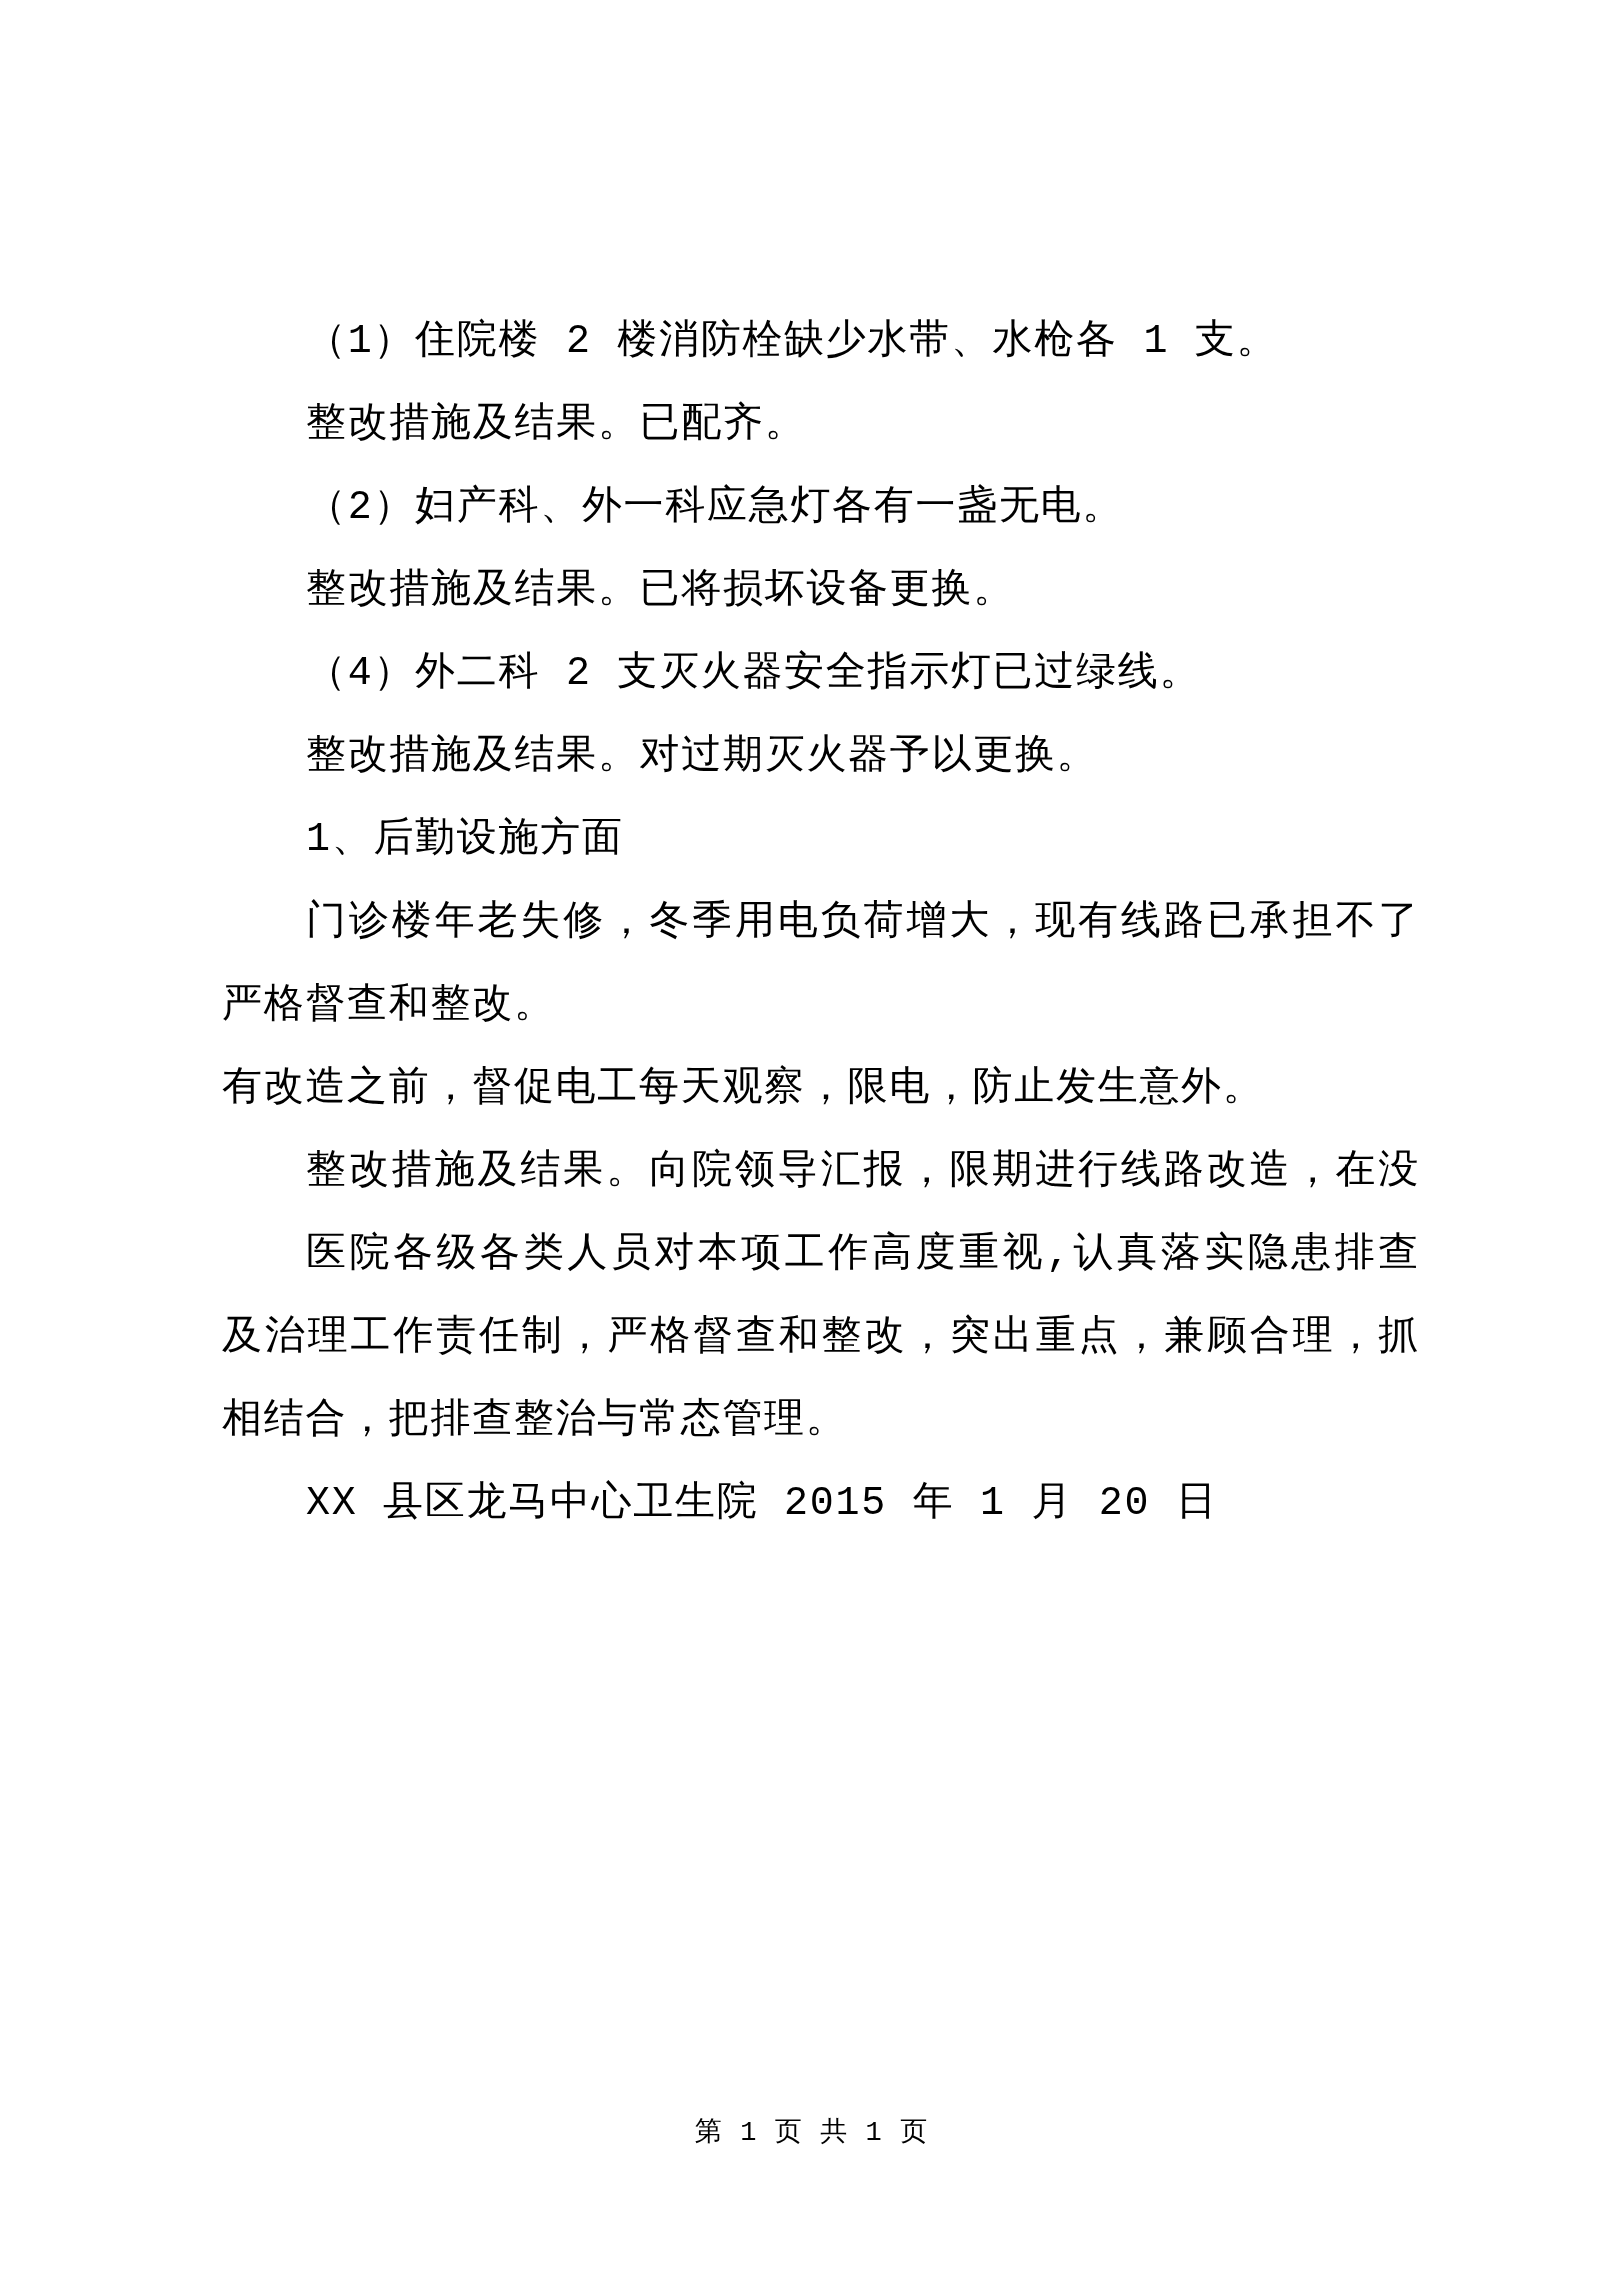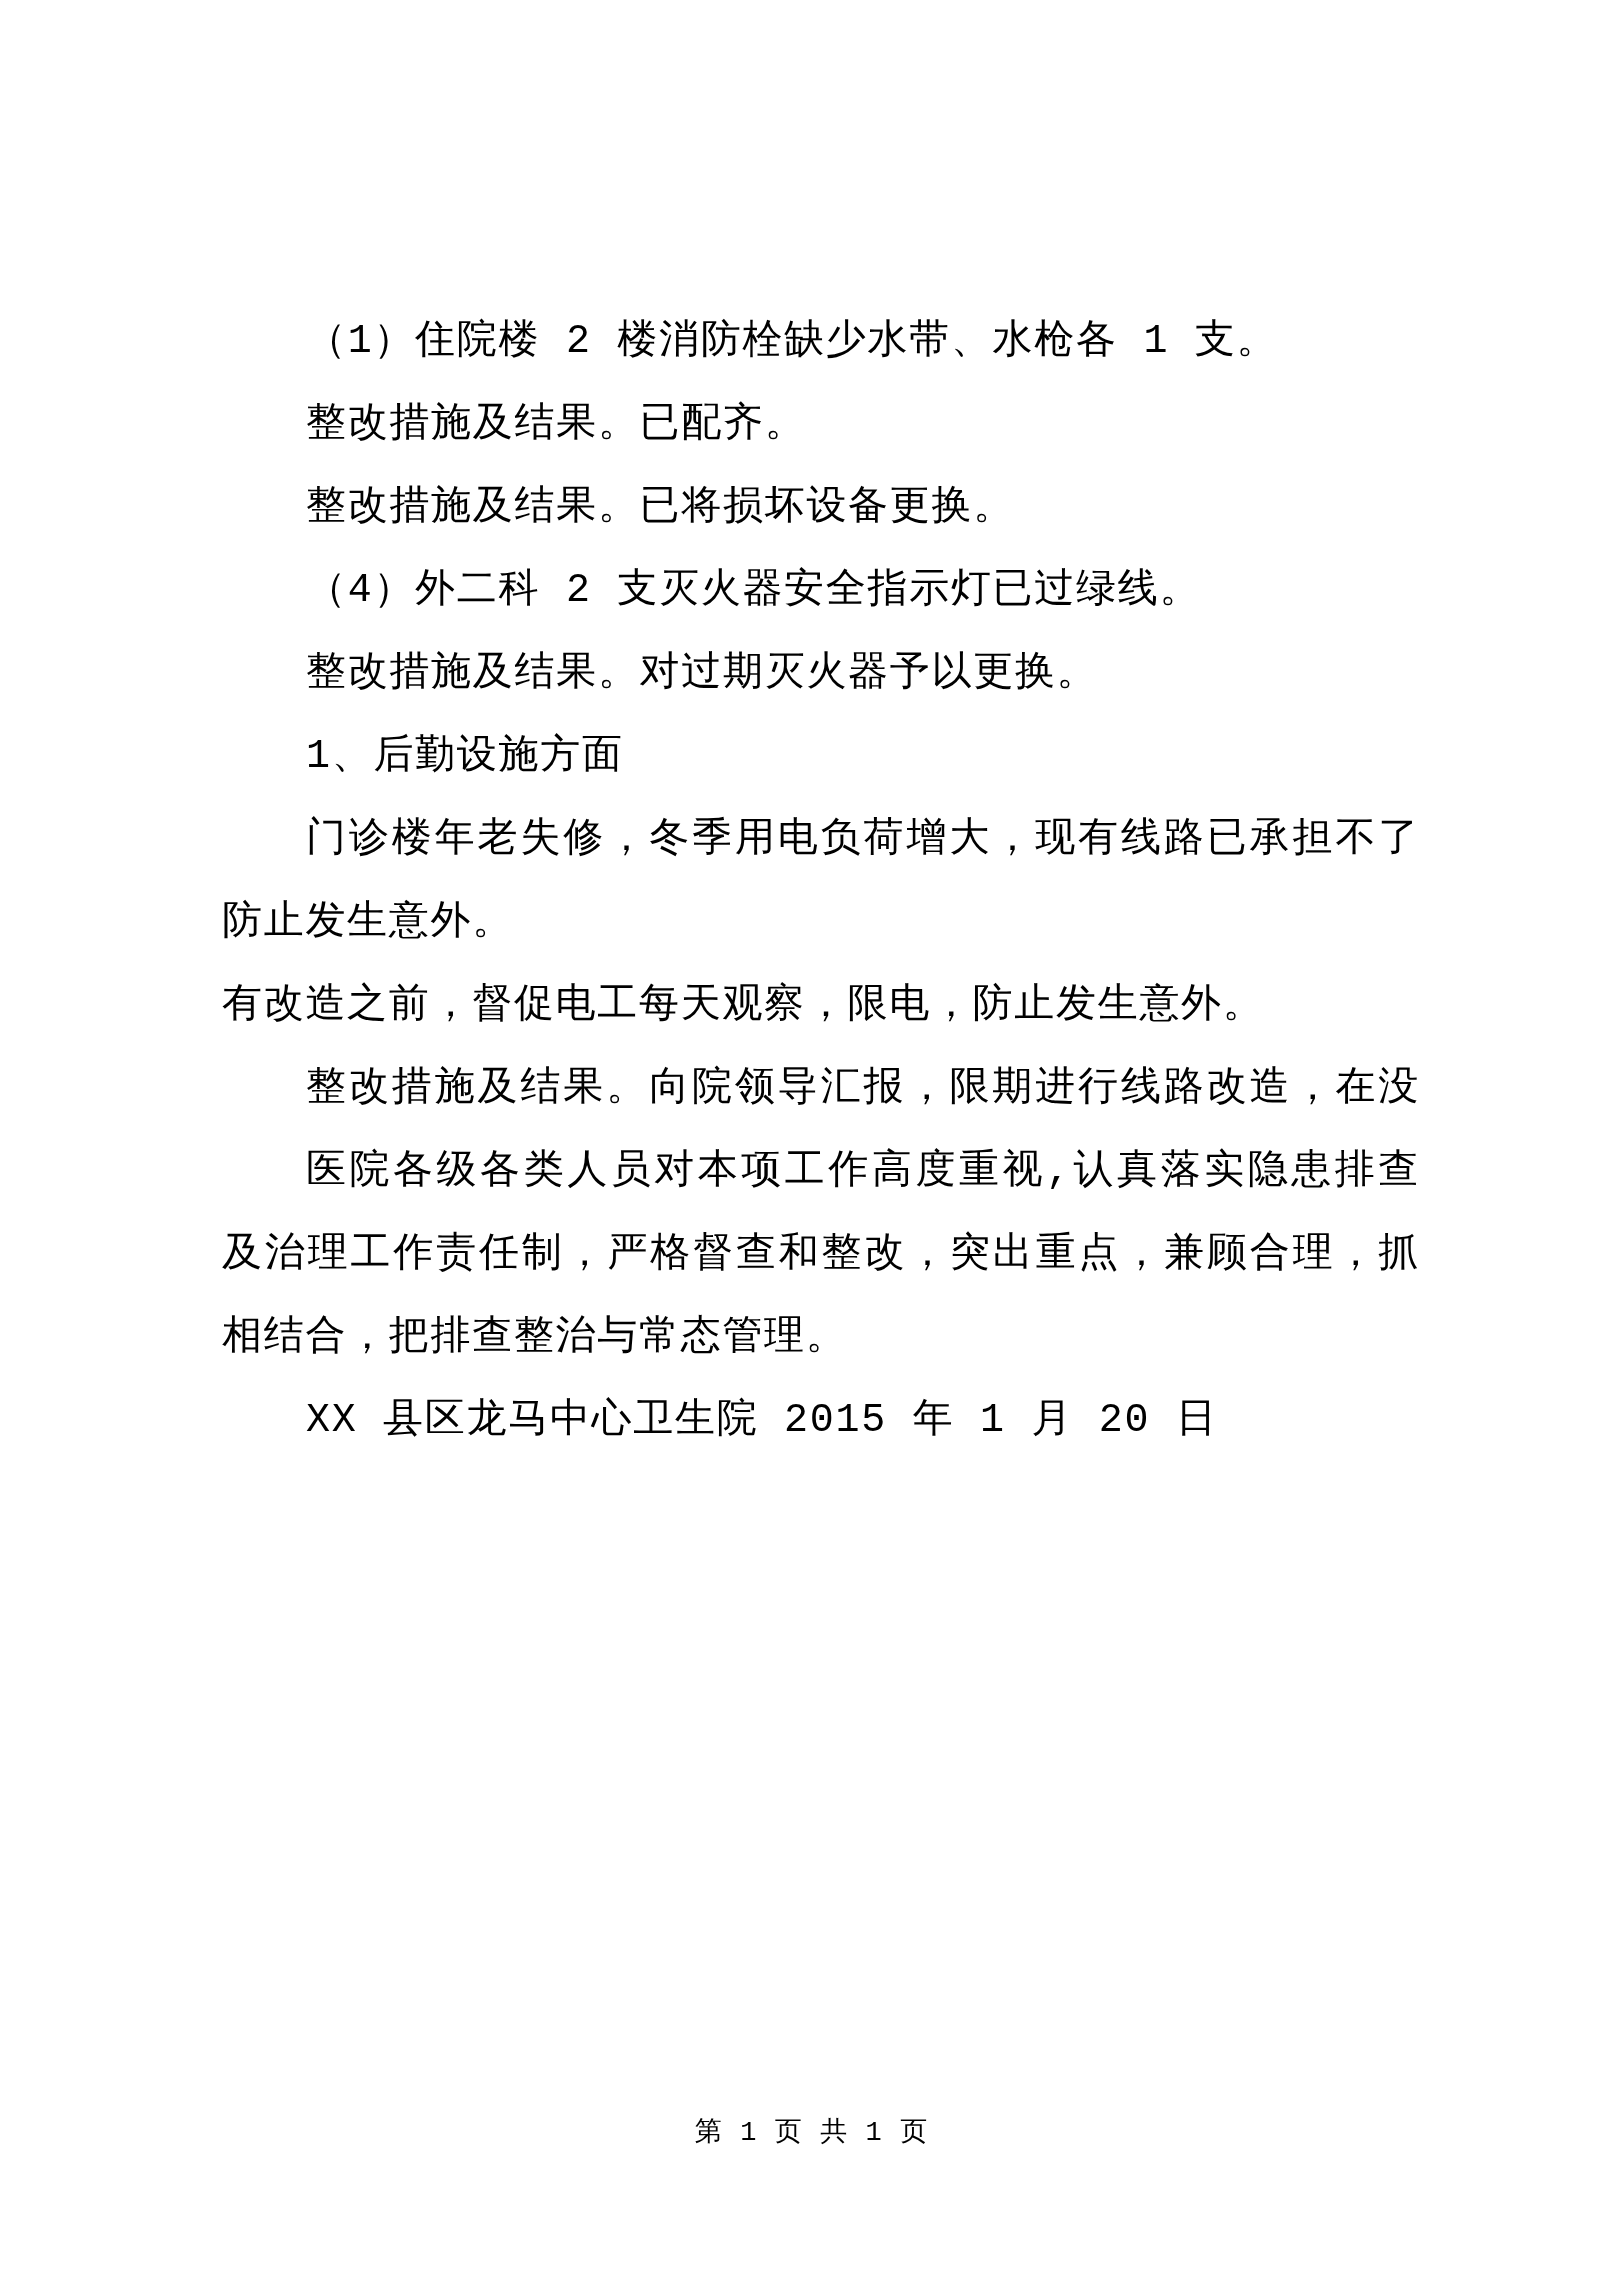--- a/index.html
+++ b/index.html
@@ -49,26 +49,27 @@
     line-height: 36px;
   }
 </style>
 </head>
 <body>
 
 <div class="page">
   <div class="body-text">
       <div class="line indent">（1）住院楼 2 楼消防栓缺少水带、水枪各 1 支。</div>
       <div class="line indent">整改措施及结果。已配齐。</div>
+      <div class="line indent">（2）妇产科、外一科应急灯各有一盏无电。</div>
       <div class="line indent">整改措施及结果。已将损坏设备更换。</div>
       <div class="line indent">（4）外二科 2 支灭火器安全指示灯已过绿线。</div>
       <div class="line indent">整改措施及结果。对过期灭火器予以更换。</div>
       <div class="line indent">1、后勤设施方面</div>
       <div class="line indent fill">门诊楼年老失修，冬季用电负荷增大，现有线路已承担不了</div>
-      <div class="line">防止发生意外。</div>
+      <div class="line">严格督查和整改。</div>
       <div class="line">有改造之前，督促电工每天观察，限电，防止发生意外。</div>
       <div class="line indent fill">整改措施及结果。向院领导汇报，限期进行线路改造，在没</div>
       <div class="line indent fill">医院各级各类人员对本项工作高度重视,认真落实隐患排查</div>
       <div class="line fill">及治理工作责任制，严格督查和整改，突出重点，兼顾合理，抓</div>
       <div class="line">相结合，把排查整治与常态管理。</div>
       <div class="line indent">XX 县区龙马中心卫生院 2015 年 1 月 20 日</div>
     </div>
   <div class="page-footer">第 1 页 共 1 页</div>
 </div>
 

